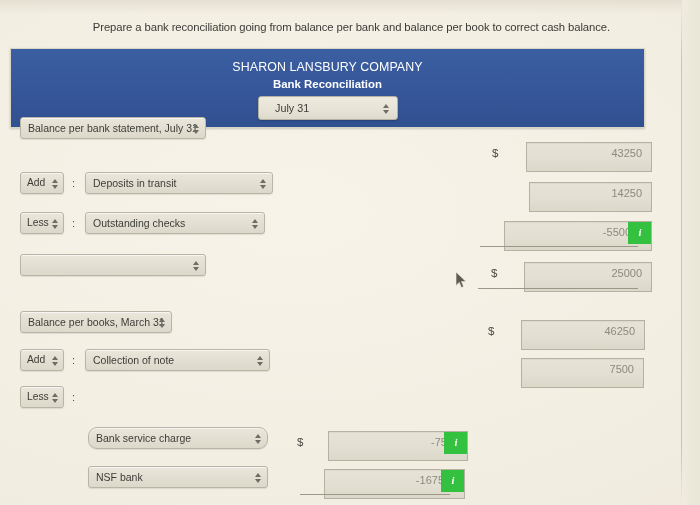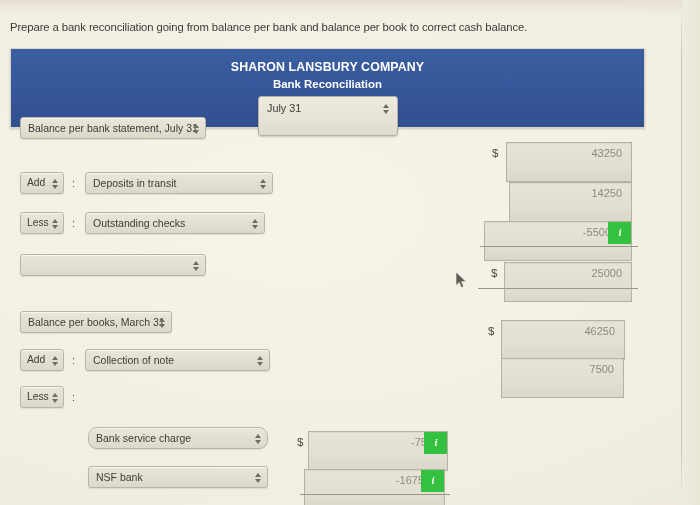--- a/index.html
+++ b/index.html
@@ -48,20 +48,21 @@
 
   .instruction {
     position: absolute;
     left: 10px;
     top: 21px;
     width: 600px;
     font-size: 11.3px;
     color: #3b3a36;
     letter-spacing: -0.1px;
     white-space: nowrap;
+    text-align: right;
   }
 
   
   .banner {
     position: absolute;
     left: 10px;
     top: 48px;
     width: 635px;
     height: 80px;
     background: linear-gradient(to bottom, #3a5fa0 0%, #36569a 55%, #31508f 100%);
@@ -71,21 +72,21 @@
   }
   .banner-inner {
     position: absolute;
     left: 0; right: 0;
     top: 10px;
     text-align: center;
   }
   .company {
     color: #ffffff;
     font-size: 12.4px;
-    font-weight: bold;
+    font-weight: normal;
     letter-spacing: 0.1px;
     line-height: 16px;
   }
   .subtitle {
     color: #ffffff;
     font-size: 11.4px;
     font-weight: bold;
     line-height: 16px;
     margin-top: 1px;
   }
@@ -130,29 +131,29 @@
   }
   .sel .arrows i.dn {
     border-top: 4.2px solid #6e6c64;
   }
 
   .sel-date {
     position: absolute;
     left: 258px;
     top: 96px;
     width: 140px;
-    height: 40px;
+    height: 24px;
     box-sizing: border-box;
     background: linear-gradient(to bottom, #eeeade 0%, #e6e2d5 60%, #dedacd 100%);
     border: 1px solid #b4b0a2;
     border-radius: 3px;
     color: #3d3c38;
     font-size: 10.8px;
     line-height: 22px;
-    padding-left: 8px;
+    padding-left: 16px;
     box-shadow: 0 1px 2px rgba(0,0,0,.2);
   }
   .sel-date .arrows {
     position: absolute;
     right: 7px; top: 0;
     height: 24px; width: 9px;
     display: flex; flex-direction: column;
     align-items: center; justify-content: center;
   }
   .sel-date .arrows i {
@@ -171,31 +172,32 @@
     position: absolute;
     font-size: 11px;
     color: #53514b;
     line-height: 22px;
   }
 
   
   .amt {
     position: absolute;
     box-sizing: border-box;
-    height: 40px;
+    height: 30px;
     background: linear-gradient(to bottom, #e7e3d7 0%, #e2ded1 60%, #dbd7c9 100%);
     border: 1px solid #b5b1a3;
     color: #8d8a80;
     font-size: 11px;
     line-height: 21px;
     text-align: right;
     padding-right: 9px;
     white-space: nowrap;
     overflow: hidden;
     box-shadow: inset 0 1px 1px rgba(0,0,0,.05);
+    margin-left: 20px;
   }
   .amt.has-badge { padding-right: 20px; }
 
   .badge {
     position: absolute;
     right: -1px;
     top: -1px;
     width: 24px;
     height: 23px;
     background: #34c13f;

